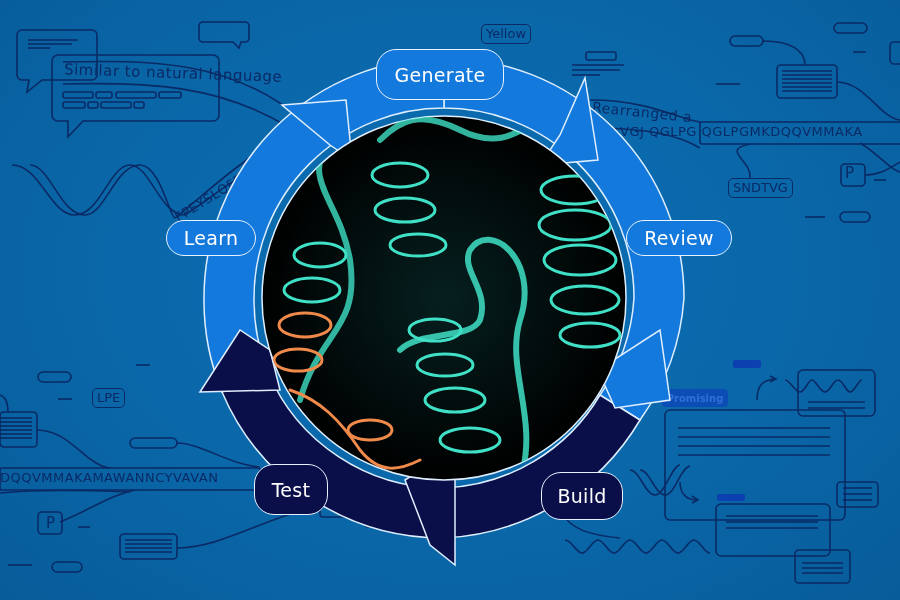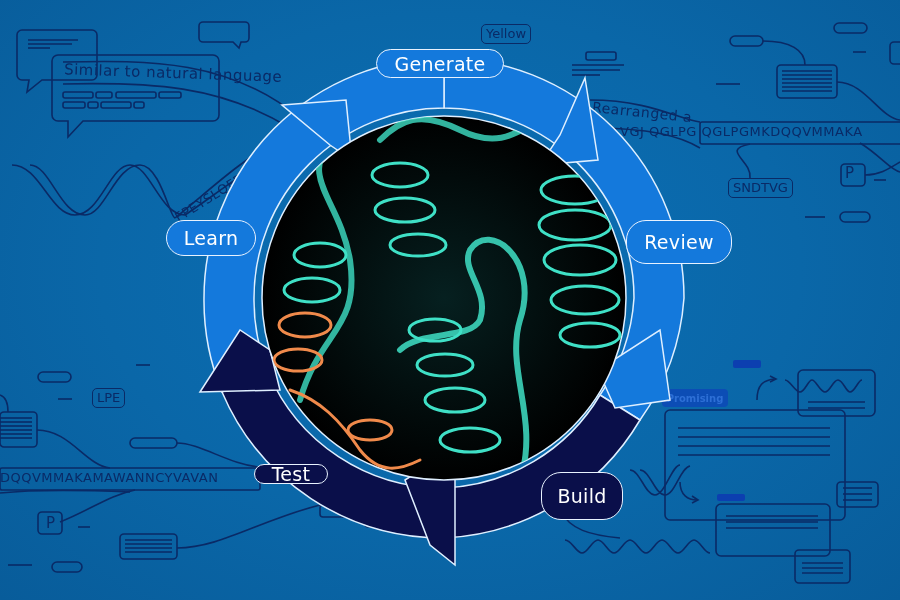--- a/index.html
+++ b/index.html
@@ -201,18 +201,18 @@
       </g>
       <g stroke="#f08a4b" stroke-width="3">
         <ellipse cx="305" cy="325" rx="26" ry="12"></ellipse>
         <ellipse cx="298" cy="360" rx="24" ry="11"></ellipse>
         <ellipse cx="370" cy="430" rx="22" ry="10"></ellipse>
       </g>
       <path d="M290 390 C 320 400, 340 420, 360 450 C 380 475, 400 470, 420 460" stroke="#f08a4b" stroke-width="3"></path>
     </g>
   </svg>
 
-  <div class="pill light" style="left:376px;top:49px;width:128px;height:29px;">Generate</div>
-  <div class="pill light" style="left:626px;top:220px;width:106px;height:44px;">Review</div>
+  <div class="pill light" style="left:376px;top:49px;width:128px;height:51px;">Generate</div>
+  <div class="pill light" style="left:626px;top:220px;width:106px;height:36px;">Review</div>
   <div class="pill dark" style="left:541px;top:472px;width:82px;height:48px;">Build</div>
-  <div class="pill dark" style="left:254px;top:464px;width:74px;height:20px;">Test</div>
+  <div class="pill dark" style="left:254px;top:464px;width:74px;height:51px;">Test</div>
   <div class="pill light" style="left:166px;top:220px;width:90px;height:36px;">Learn</div>
 </div>
 
 </body></html>

